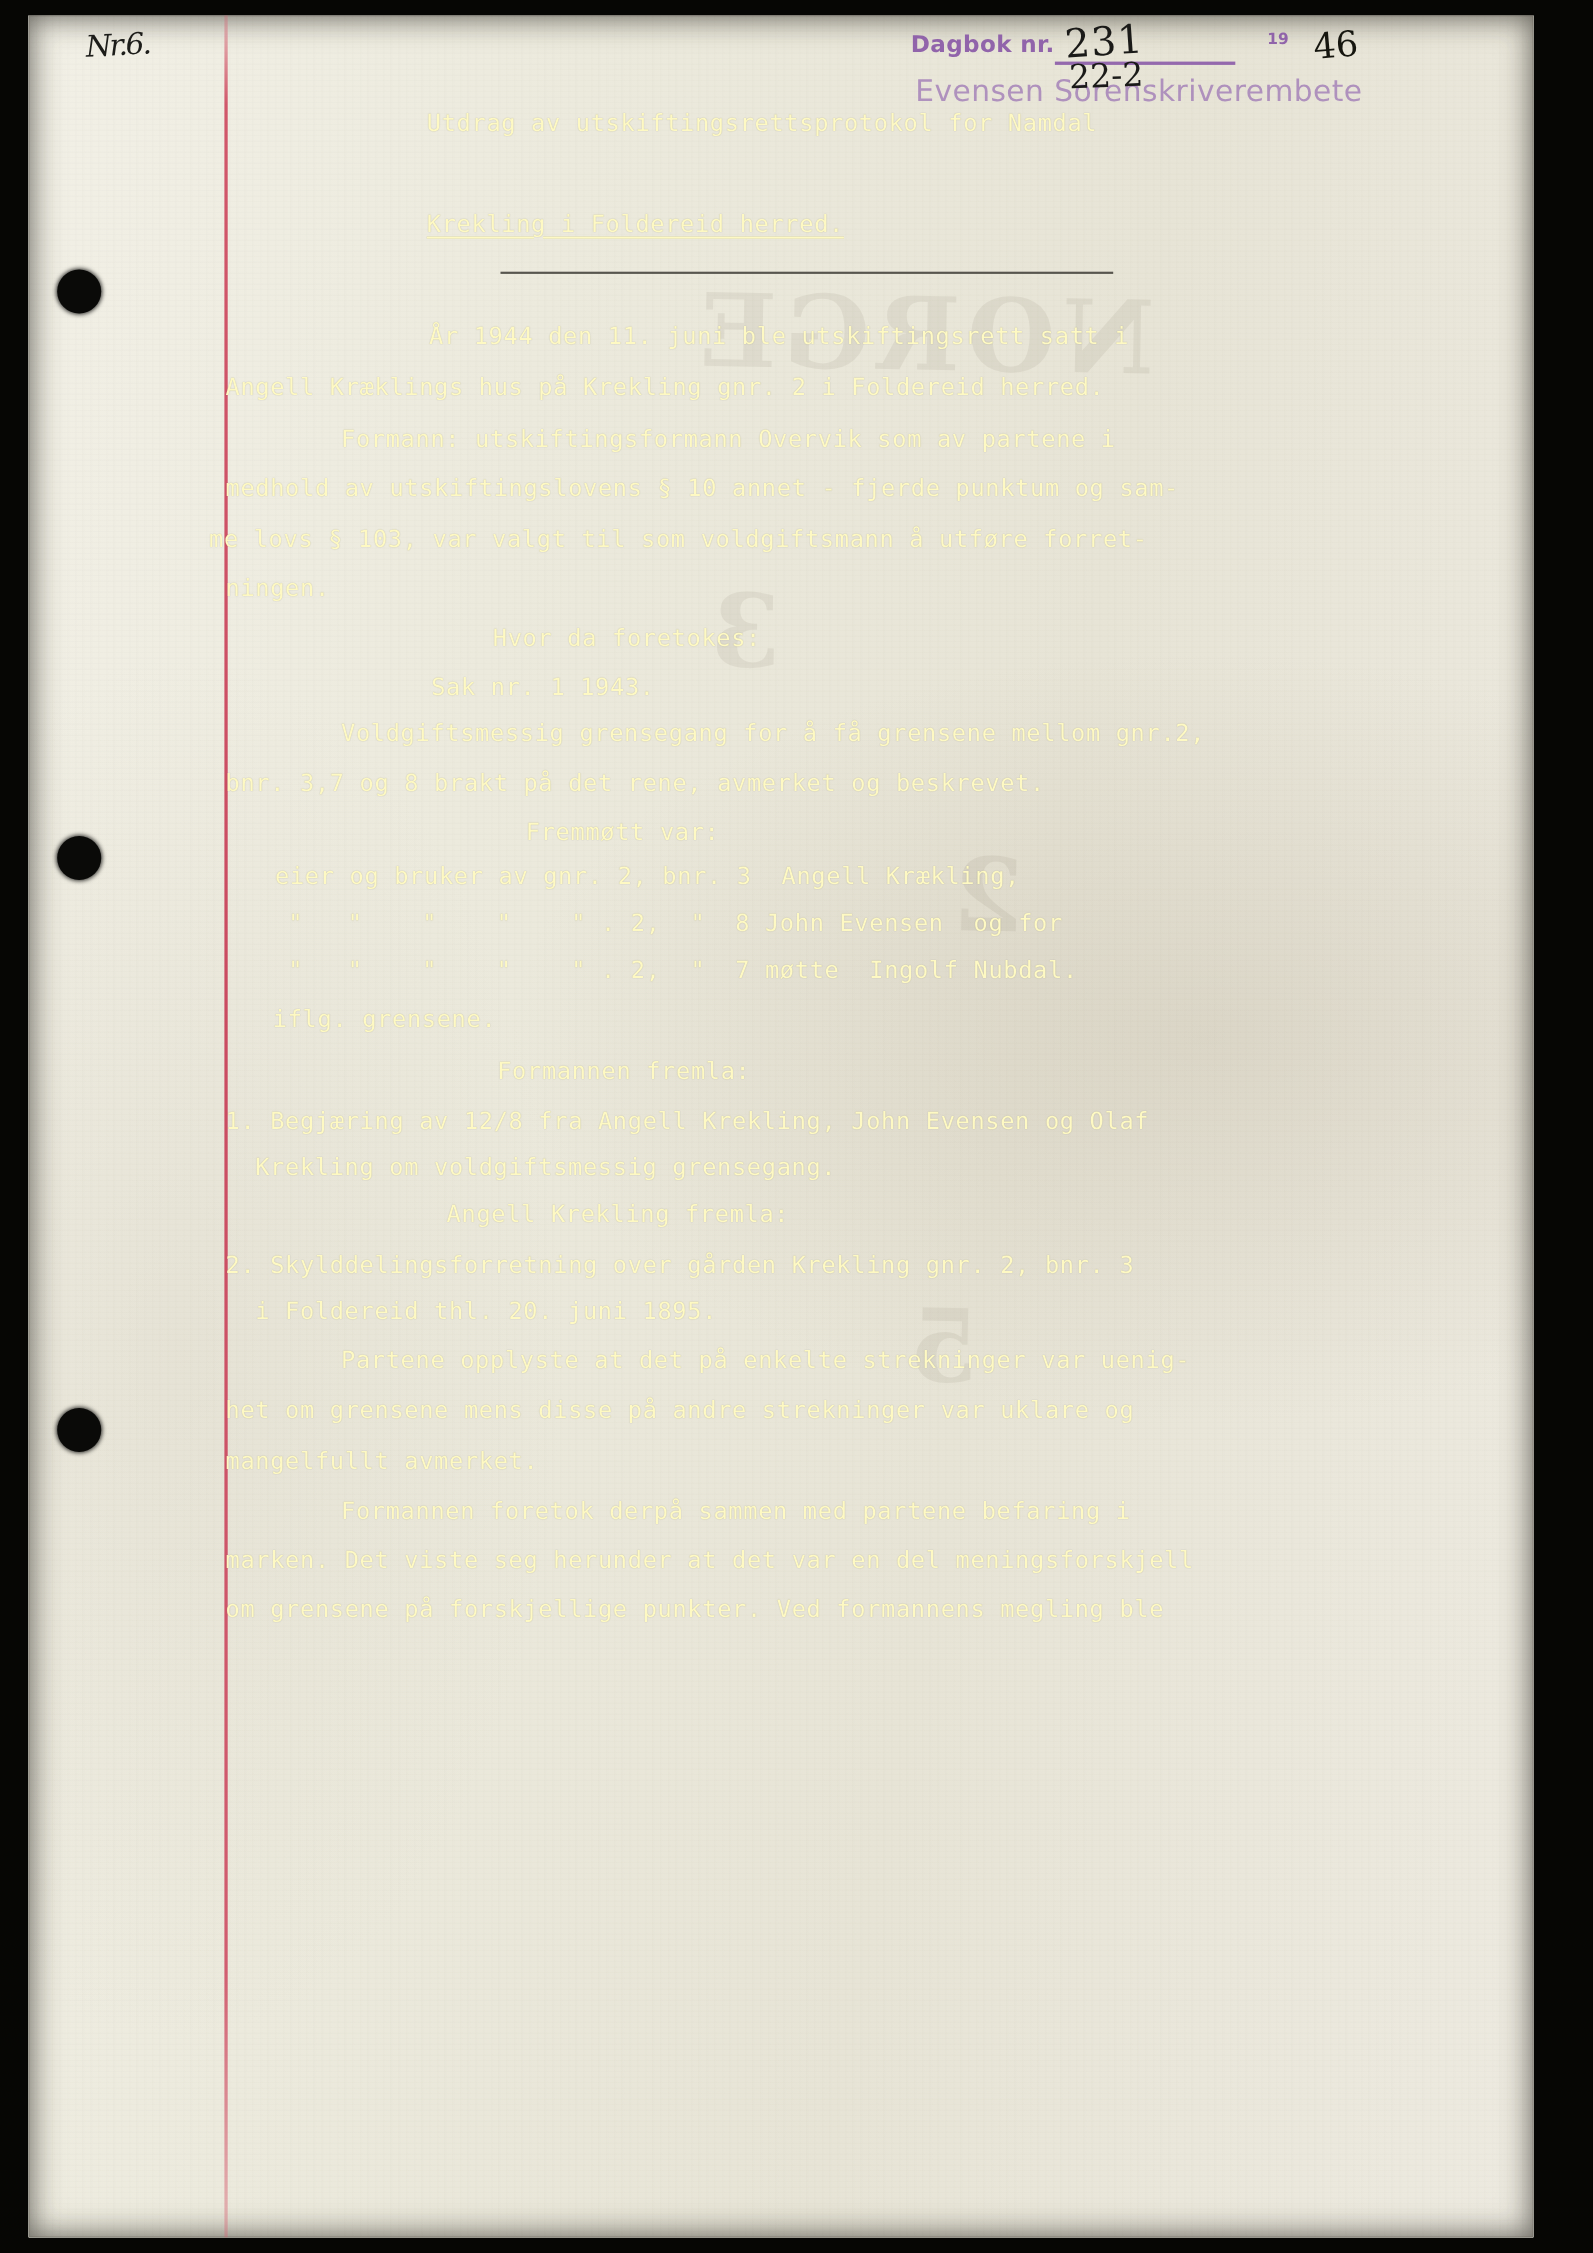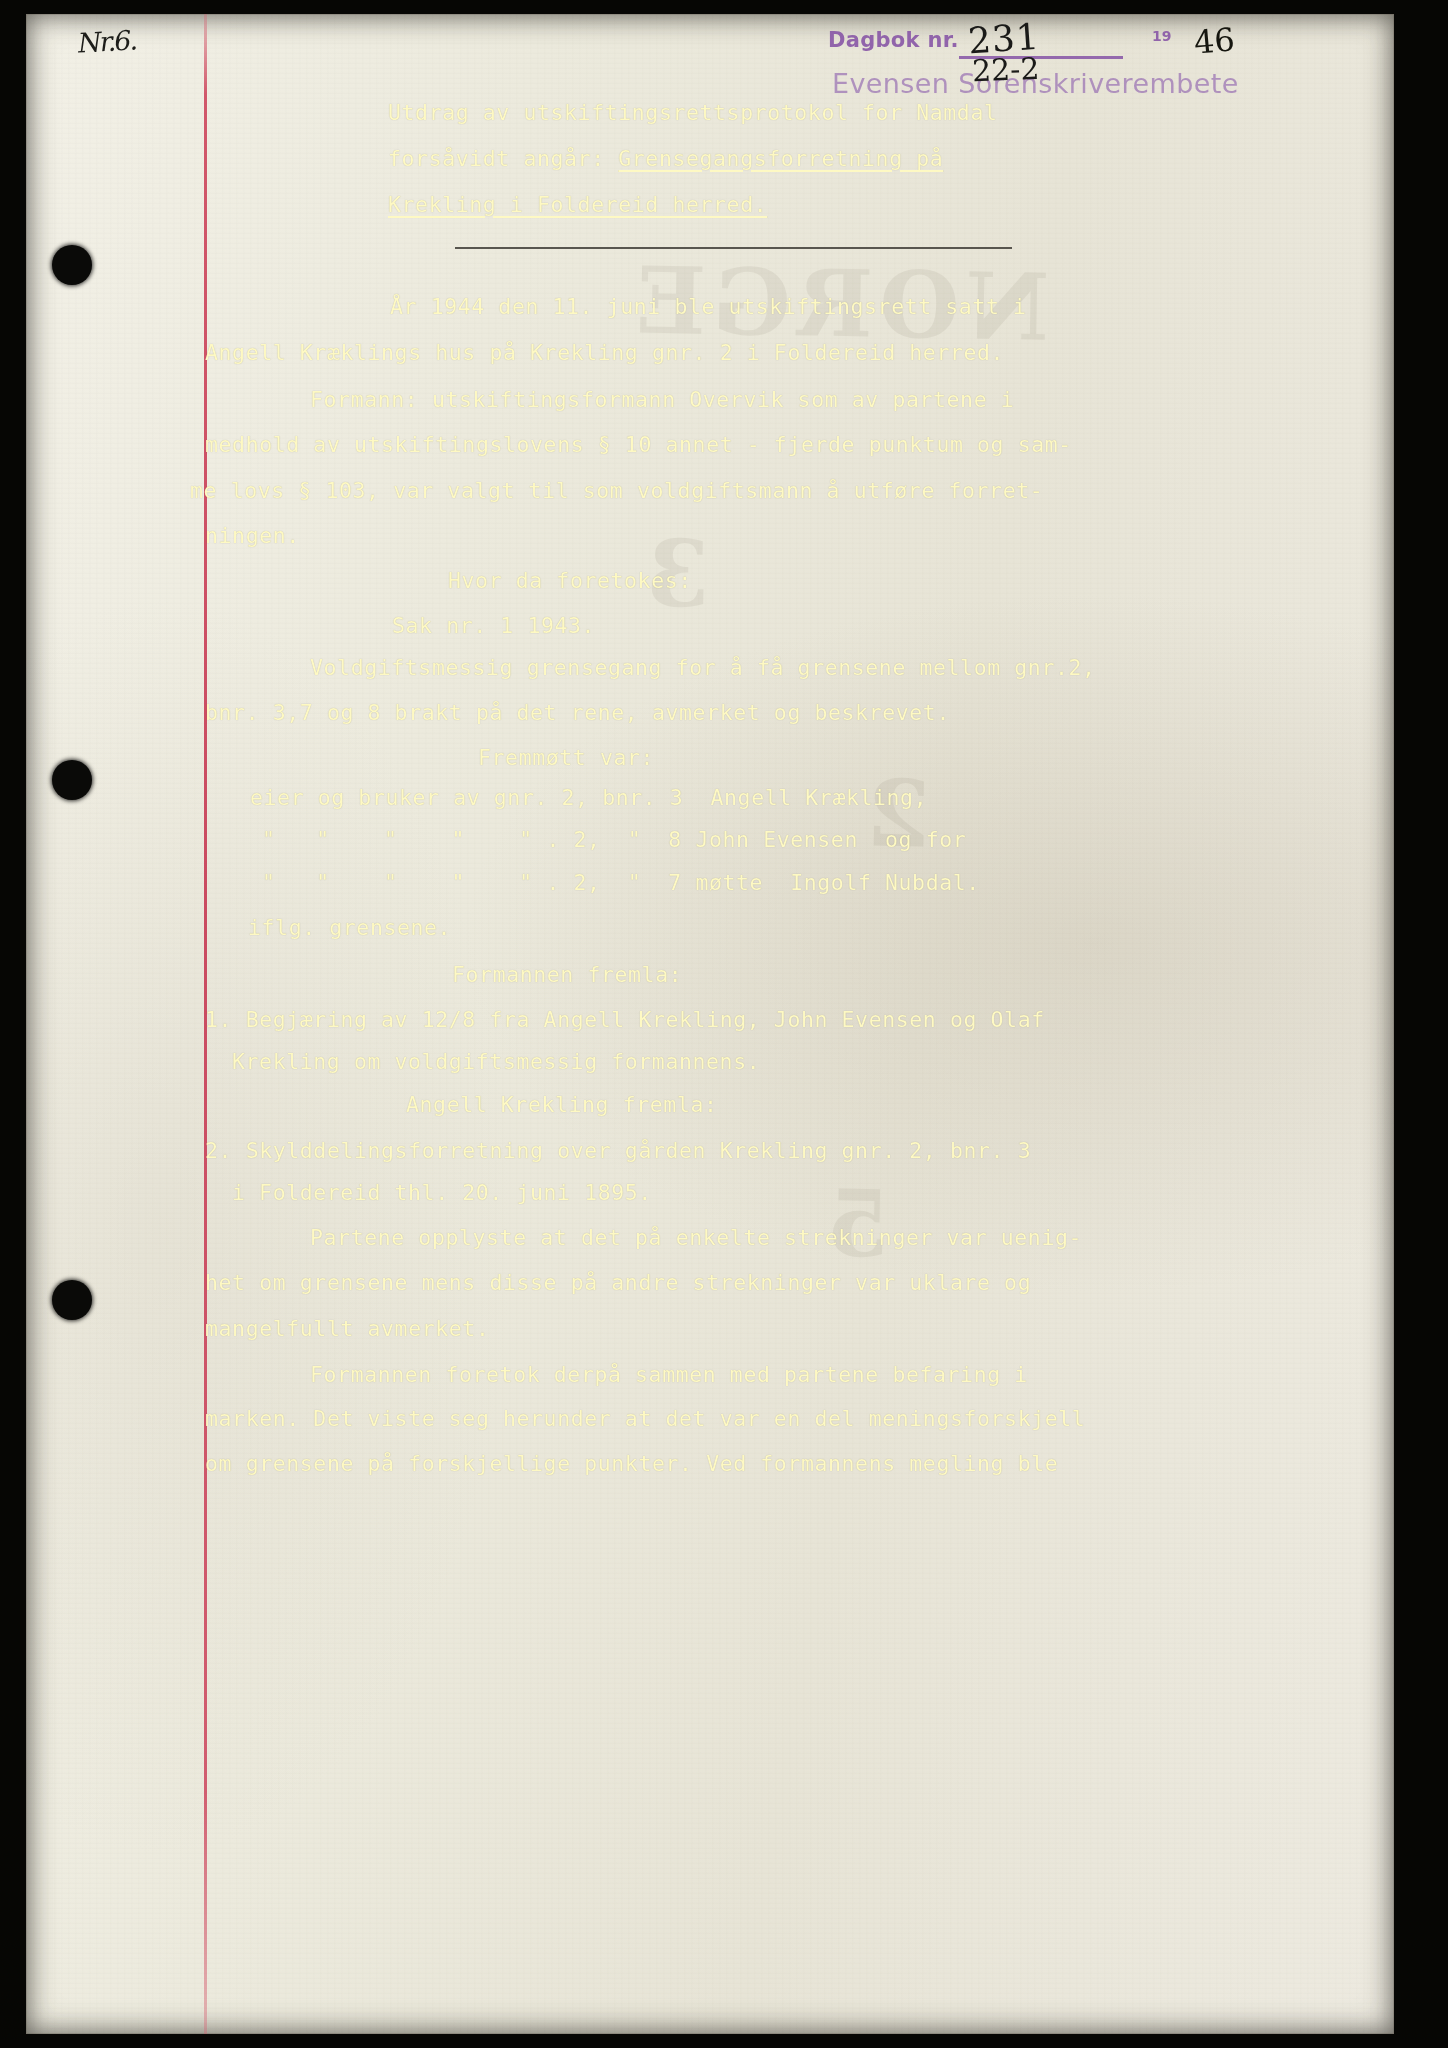--- a/index.html
+++ b/index.html
@@ -234,21 +234,20 @@
   <div id="dagbok-stamp">Dagbok nr.</div>
   <div id="dagbok-rule"></div>
   <div id="year-stamp">19</div>
   <div id="office-stamp">Evensen Sorenskriverembete</div>
 
   <div id="dagbok-number">231</div>
   <div id="dagbok-date">22-2</div>
   <div id="year-handwritten">46</div>
 
   <div class="tw" style="left:388px; top:100px;">Utdrag av utskiftingsrettsprotokol for Namdal</div>
-  <div class="tw" style="left:388px; top:146px;"><span>forsåvidt angår: </span><span class="ul">Grensegangsforretning på</span></div>
   <div class="tw" style="left:388px; top:192px;"><span class="ul">Krekling i Foldereid herred.</span></div>
 
   <div id="divider"></div>
 
   <div id="body-lines">
       <div class="tw" style="left: 390px; top: 294px;">År 1944 den 11. juni ble utskiftingsrett satt i</div>
       <div class="tw" style="left: 205px; top: 340px;">Angell Kræklings hus på Krekling gnr. 2 i Foldereid herred.</div>
       <div class="tw" style="left: 310px; top: 387px;">Formann: utskiftingsformann Overvik som av partene i</div>
       <div class="tw" style="left: 205px; top: 432px;">medhold av utskiftingslovens § 10 annet - fjerde punktum og sam-</div>
       <div class="tw" style="left: 190px; top: 478px;">me lovs § 103, var valgt til som voldgiftsmann å utføre forret-</div>
@@ -257,21 +256,21 @@
       <div class="tw" style="left: 392px; top: 613px;">Sak nr. 1 1943.</div>
       <div class="tw" style="left: 310px; top: 655px;">Voldgiftsmessig grensegang for å få grensene mellom gnr.2,</div>
       <div class="tw" style="left: 205px; top: 700px;">bnr. 3,7 og 8 brakt på det rene, avmerket og beskrevet.</div>
       <div class="tw" style="left: 478px; top: 745px;">Fremmøtt var:</div>
       <div class="tw" style="left: 250px; top: 785px;">eier og bruker av gnr. 2, bnr. 3  Angell Krækling,</div>
       <div class="tw" style="left: 262px; top: 827px;">"   "    "    "    " . 2,  "  8 John Evensen  og for</div>
       <div class="tw" style="left: 262px; top: 870px;">"   "    "    "    " . 2,  "  7 møtte  Ingolf Nubdal.</div>
       <div class="tw" style="left: 248px; top: 915px;">iflg. grensene.</div>
       <div class="tw" style="left: 452px; top: 962px;">Formannen fremla:</div>
       <div class="tw" style="left: 205px; top: 1007px;">1. Begjæring av 12/8 fra Angell Krekling, John Evensen og Olaf</div>
-      <div class="tw" style="left: 232px; top: 1049px;">Krekling om voldgiftsmessig formannens.</div>
+      <div class="tw" style="left: 232px; top: 1049px;">Krekling om voldgiftsmessig grensegang.</div>
       <div class="tw" style="left: 406px; top: 1092px;">Angell Krekling fremla:</div>
       <div class="tw" style="left: 205px; top: 1138px;">2. Skylddelingsforretning over gården Krekling gnr. 2, bnr. 3</div>
       <div class="tw" style="left: 232px; top: 1180px;">i Foldereid thl. 20. juni 1895.</div>
       <div class="tw" style="left: 310px; top: 1225px;">Partene opplyste at det på enkelte strekninger var uenig-</div>
       <div class="tw" style="left: 205px; top: 1270px;">het om grensene mens disse på andre strekninger var uklare og</div>
       <div class="tw" style="left: 205px; top: 1316px;">mangelfullt avmerket.</div>
       <div class="tw" style="left: 310px; top: 1362px;">Formannen foretok derpå sammen med partene befaring i</div>
       <div class="tw" style="left: 205px; top: 1406px;">marken. Det viste seg herunder at det var en del meningsforskjell</div>
       <div class="tw" style="left: 205px; top: 1451px;">om grensene på forskjellige punkter. Ved formannens megling ble</div>
     </div>

